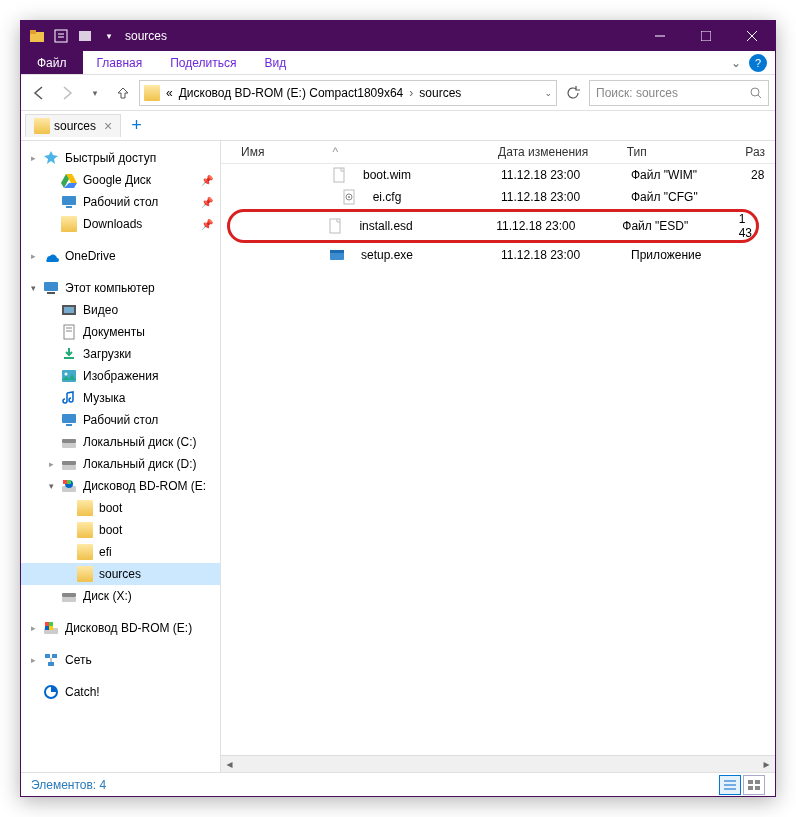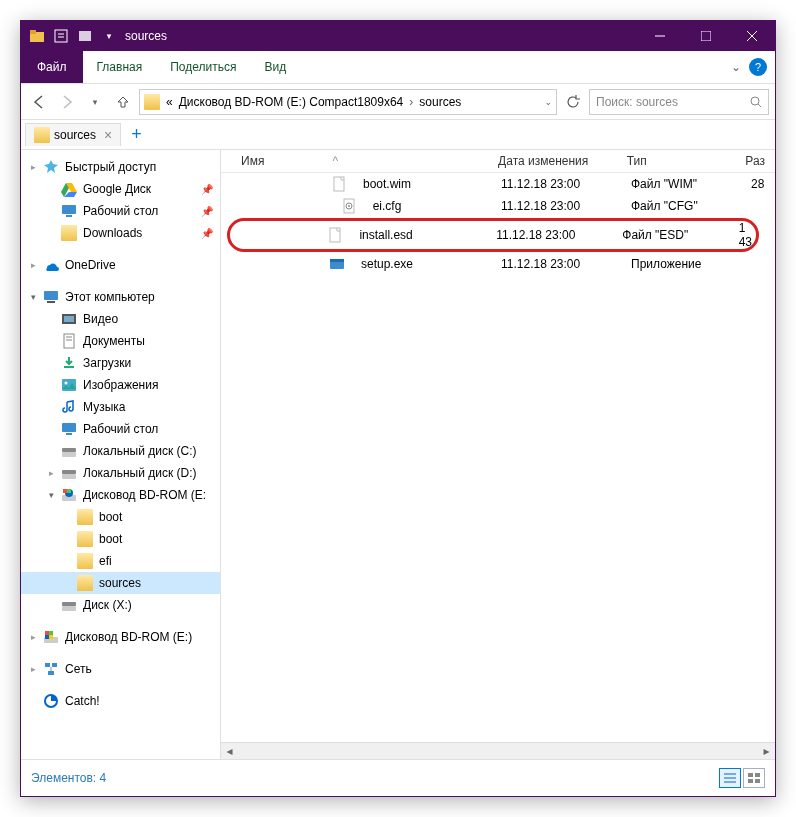--- a/index.html
+++ b/index.html
@@ -4,23 +4,23 @@
 <style>
 * { margin:0; padding:0; box-sizing:border-box; font-family:"Segoe UI",Tahoma,sans-serif; font-size:12px; }
 body { background:#fff; padding:20px; }
 .window { width:756px; height:777px; border:1px solid #4a0d5c; box-shadow:0 4px 20px rgba(0,0,0,0.3); display:flex; flex-direction:column; background:#fff; }
 .titlebar { background:#4a0d5c; height:30px; display:flex; align-items:center; color:#fff; }
 .titlebar-icons { display:flex; align-items:center; padding-left:8px; gap:8px; }
 .titlebar-icons span { width:16px; height:16px; display:inline-flex; align-items:center; justify-content:center; }
 .title-text { margin-left:8px; font-size:12px; }
 .win-controls { margin-left:auto; display:flex; }
 .win-btn { width:46px; height:30px; display:flex; align-items:center; justify-content:center; color:#fff; }
-.ribbon-tabs { background:#fff; height:33px; display:flex; align-items:stretch; border-bottom:1px solid #e0e0e0; }
+.ribbon-tabs { background:#fff; height:24px; display:flex; align-items:stretch; border-bottom:1px solid #e0e0e0; }
 .file-tab { background:#4a0d5c; color:#fff; padding:0 16px; display:flex; align-items:center; }
-.tab { padding:0 14px; display:flex; align-items:center; color:#14532d; }
+.tab { padding:0 14px; display:flex; align-items:center; color:#6d28d9; }
 .ribbon-right { margin-left:auto; display:flex; align-items:center; padding-right:8px; gap:8px; }
 .help-icon { width:18px; height:18px; border-radius:50%; background:#0078d4; color:#fff; display:flex; align-items:center; justify-content:center; font-size:11px; }
 .navbar { height:36px; display:flex; align-items:center; padding:4px 6px; gap:4px; border-bottom:1px solid #e0e0e0; }
 .nav-btn { width:24px; height:24px; display:flex; align-items:center; justify-content:center; color:#666; }
 .address { flex:1; height:26px; border:1px solid #ccc; display:flex; align-items:center; padding:0 4px; gap:6px; }
 .search { width:180px; height:26px; border:1px solid #ccc; display:flex; align-items:center; padding:0 6px; color:#888; gap:6px; }
 .tabs-row { height:30px; display:flex; align-items:center; border-bottom:1px solid #e0e0e0; padding:0 4px; }
 .folder-tab { display:flex; align-items:center; gap:4px; padding:3px 8px; background:#f5f5f5; border:1px solid #ddd; border-bottom:none; }
 .folder-tab .close { color:#888; font-size:14px; margin-left:4px; }
 .plus-tab { color:#0078d4; font-size:18px; padding:0 10px; }
@@ -39,21 +39,21 @@
 .col-type { width:120px; }
 .col-size { flex:1; text-align:left; }
 .file-row { display:flex; padding:3px 10px 3px 20px; align-items:center; }
 .file-row.highlighted { border:3px solid #d92020; border-radius:18px; margin:1px 16px 1px 6px; padding:0 4px 0 14px; }
 .file-row .col-name { display:flex; align-items:center; gap:16px;justify-content:center; }
 .icon-sm { width:16px; height:16px; display:inline-block; flex-shrink:0; }
 .folder-icon { background:linear-gradient(#ffe9a6,#f0c14b); border-radius:1px; }
 .scrollbar-h { height:17px; background:#f0f0f0; border-top:1px solid #ddd; display:flex; align-items:center; }
 .scroll-arrow { width:17px; height:17px; display:flex; align-items:center; justify-content:center; color:#666; }
 .scroll-track { flex:1; }
-.statusbar { height:37px; border-top:1px solid #e0e0e0; display:flex; align-items:center; padding:0 10px; color:#2a7ab9; }
+.statusbar { height:24px; border-top:1px solid #e0e0e0; display:flex; align-items:center; padding:0 10px; color:#2a7ab9; }
 .view-icons { margin-left:auto; display:flex; gap:2px; }
 .view-icon { width:22px; height:20px; border:1px solid #aac; display:flex; align-items:center; justify-content:center; }
 .view-icon.active { background:#e5f1fb; border-color:#0078d4; }
 svg { display:block; }
 .chev::before { content:"▸"; color:#999; font-size:9px; position:absolute; left:10px; }
 .chev.open::before { content:"▾"; color:#666; }
 .chev.lvl2::before { left:28px; }
 </style>
 </head>
 <body>

